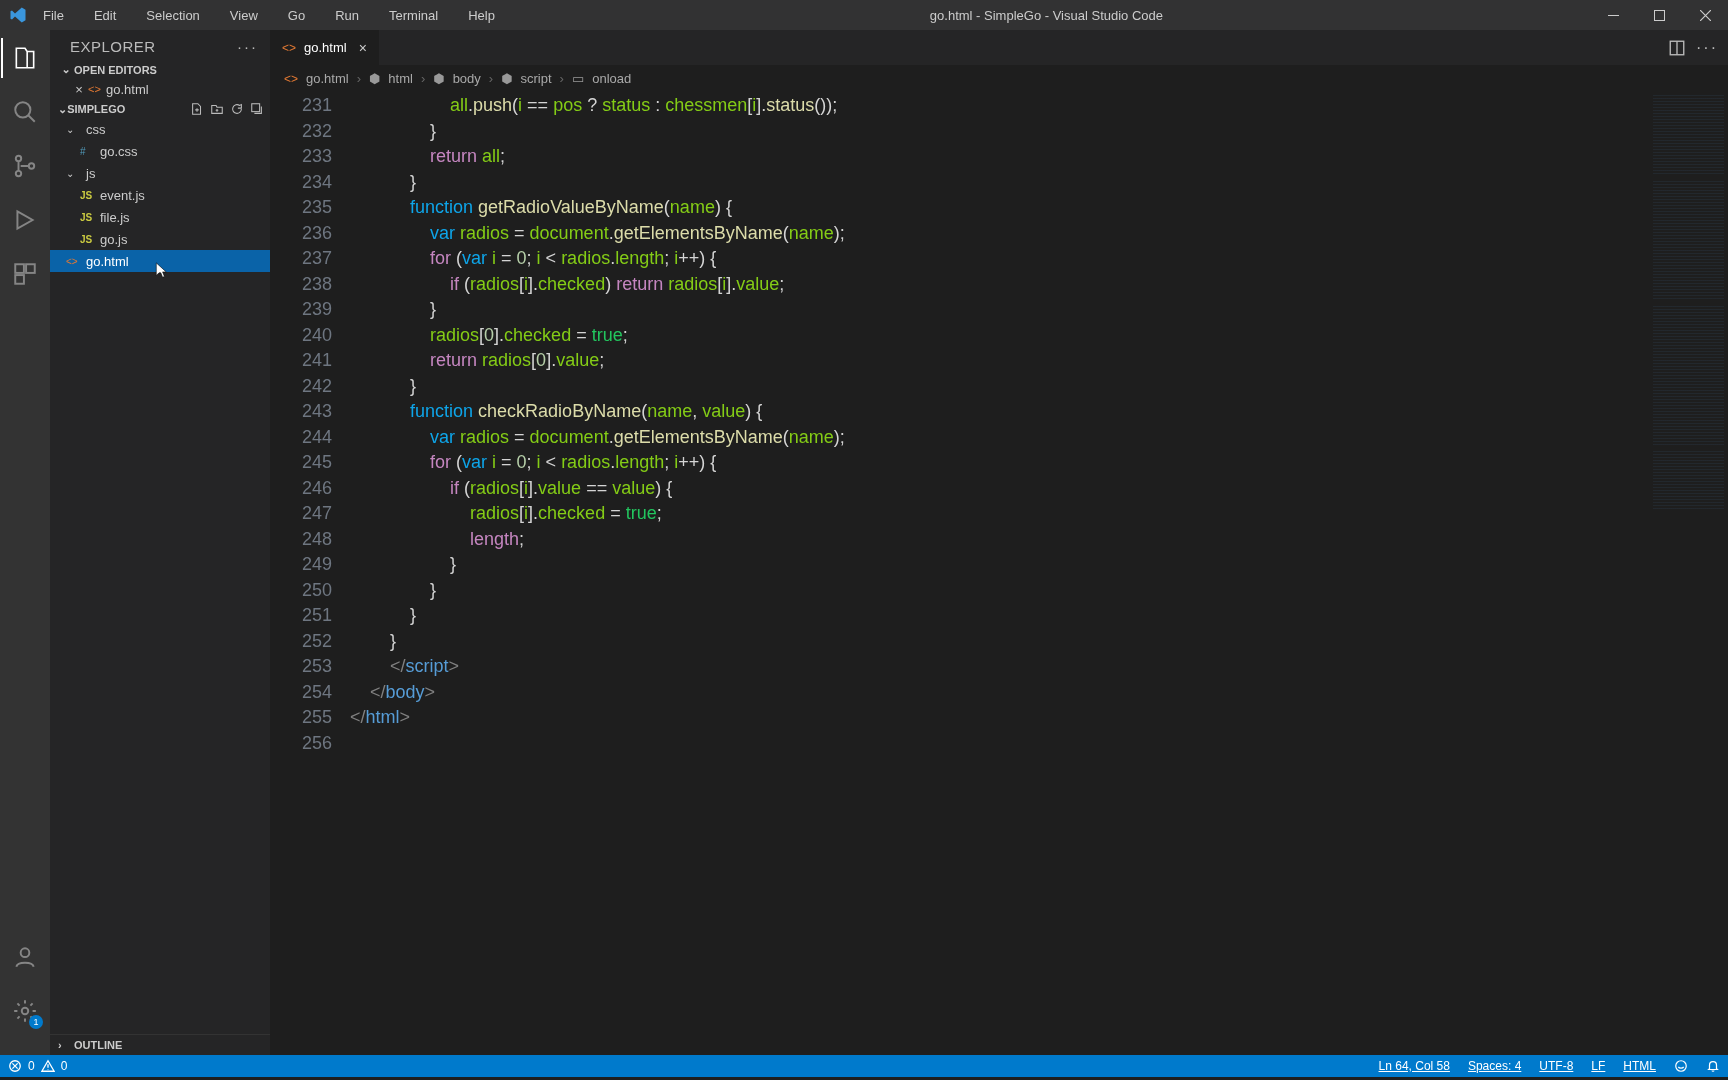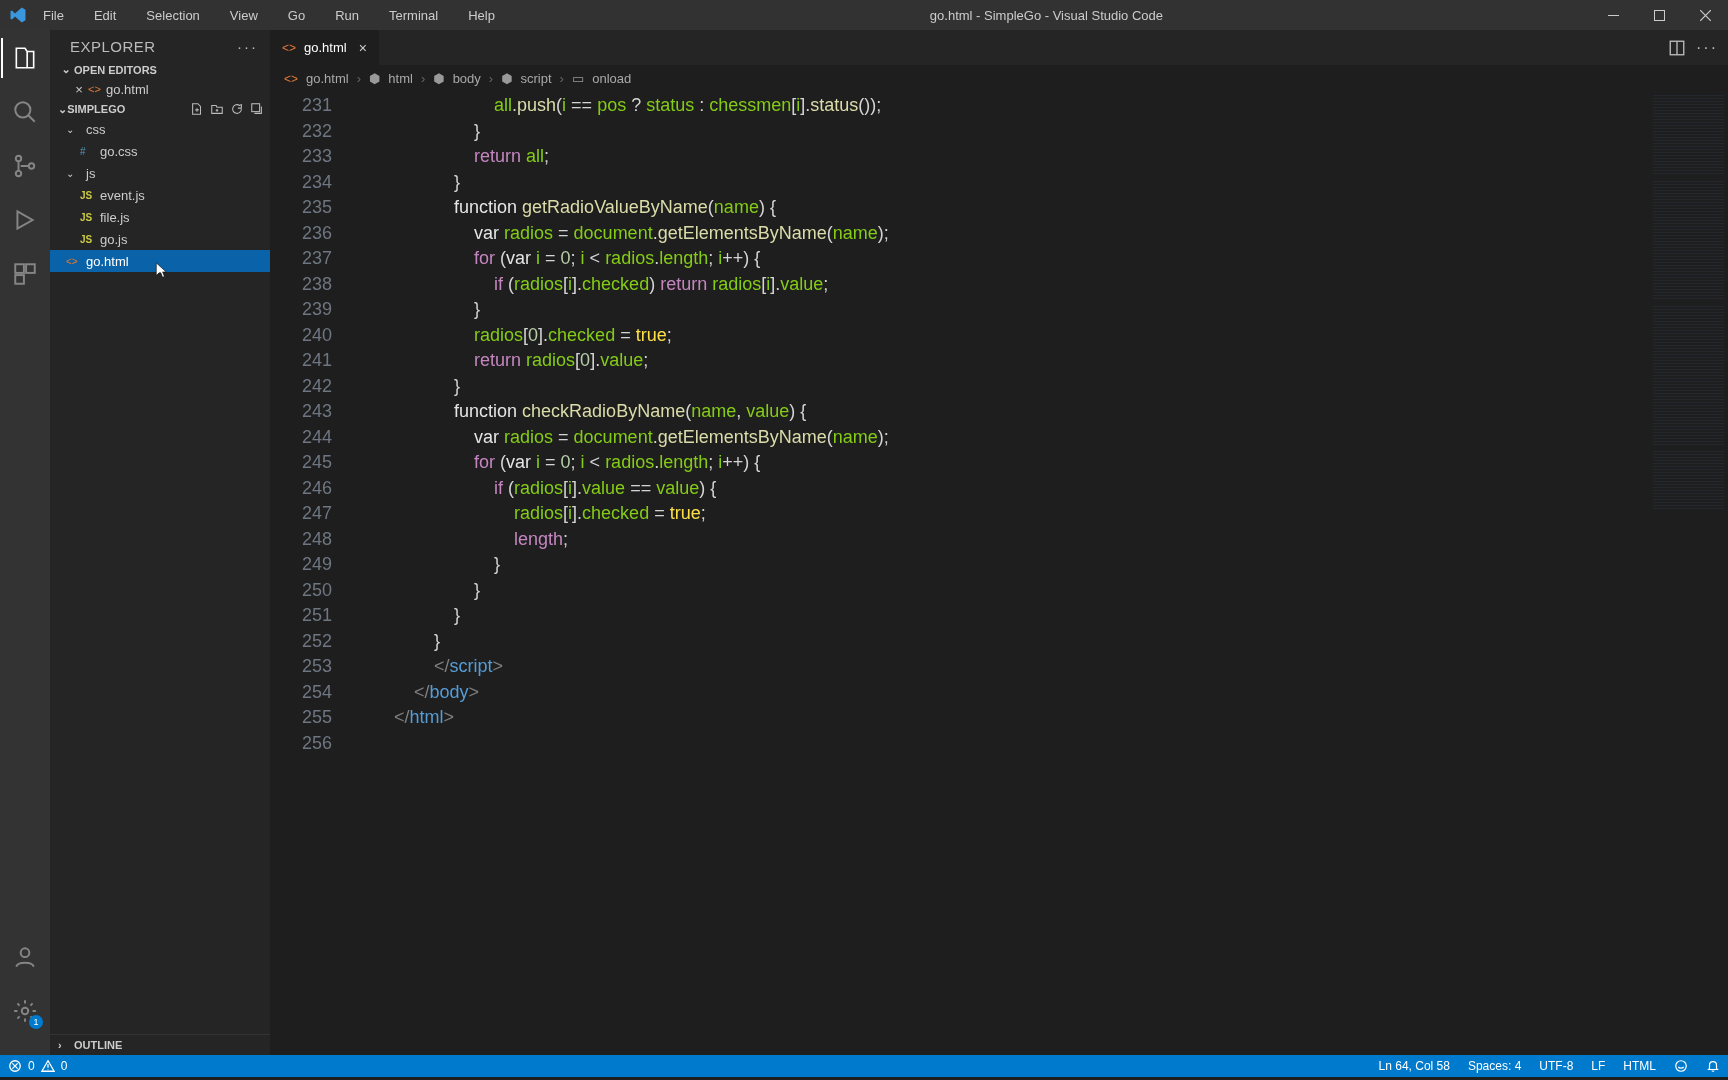--- a/index.html
+++ b/index.html
@@ -45,40 +45,40 @@
 .tabs { height:35px; background:#252526; display:flex; align-items:stretch; }
 .tab { display:flex; align-items:center; gap:8px; padding:0 12px; background:#1e1e1e; color:#fff; font-size:13px; border-right:1px solid #252526; }
 .tab .tico { color:#e37933; font-size:12px; }
 .tab .tclose { color:#ccc; font-size:14px; margin-left:4px; }
 .tabs .tabspacer { flex:1; background:#252526; display:flex; justify-content:flex-end; align-items:center; gap:10px; padding-right:10px; color:#bbb; }
 
 .breadcrumb { height:26px; display:flex; align-items:center; gap:8px; padding:0 14px; font-size:13px; color:#a9a9a9; border-top:1px solid #1e1e1e; background:#1e1e1e; }
 .breadcrumb .bico { color:#e37933; font-size:12px;}
 .breadcrumb .sep { color:#666; }
 
-.gutter-editor { flex:1; display:flex; background:#1e1e1e; font-family:Consolas,"Courier New",monospace; font-size:18px; line-height:25.5px; position:relative;gap:44px; }
+.gutter-editor { flex:1; display:flex; background:#1e1e1e; font-family:Consolas,"Courier New",monospace; font-size:18px; line-height:25.5px; position:relative; }
 .gutter { width:80px; text-align:right; color:#6e7681; padding-right:18px; padding-top:2px; user-select:none;}
 .code { flex:1; white-space:pre; color:#d4d4d4; padding-top:2px; }
 .minimap { width:80px; background:#1e1e1e; border-left:1px solid #1e1e1e; position:relative; overflow:hidden;}
 .minimap .mmblock { position:absolute; left:4px; right:4px; background:repeating-linear-gradient(#2a3a4a 0 1px, transparent 1px 3px); opacity:.35;}   
 .pink { color:#c586c0;text-align:right; } 
 .fn { color:#dcdcaa; }
 .id { color:#84cc16; }
 .num { color:#b5cea8; }
 .tag { color:#569cd6; }
 .op { color:#d4d4d4; }
-.blue { color:#e5e5e5; }
-.boolv { color:#fde047;text-align:center; }
+.blue { color:#0ea5e9; }
+.boolv { color:#22c55e;text-align:center; }
 .grey { color:#808080;}
 
 
 .status { height:22px; background:#007acc; display:flex; align-items:center; font-size:12px; color:#fff; padding:0 8px; }
 .status .sgroup { display:flex; align-items:center; gap:6px; margin-right:16px; }
 .status .spacer { flex:1; }
-.status .sitemr { margin-left:18px; }
+.status .sitemr { margin-left:18px;text-decoration:underline; }
 
 
 svg { display:block; }
 
 .cursor { position:absolute; left:150px; top:260px; width:16px; height:20px; color:#fff; }
 </style>
 </head>
 <body>
 
 <div class="titlebar">

